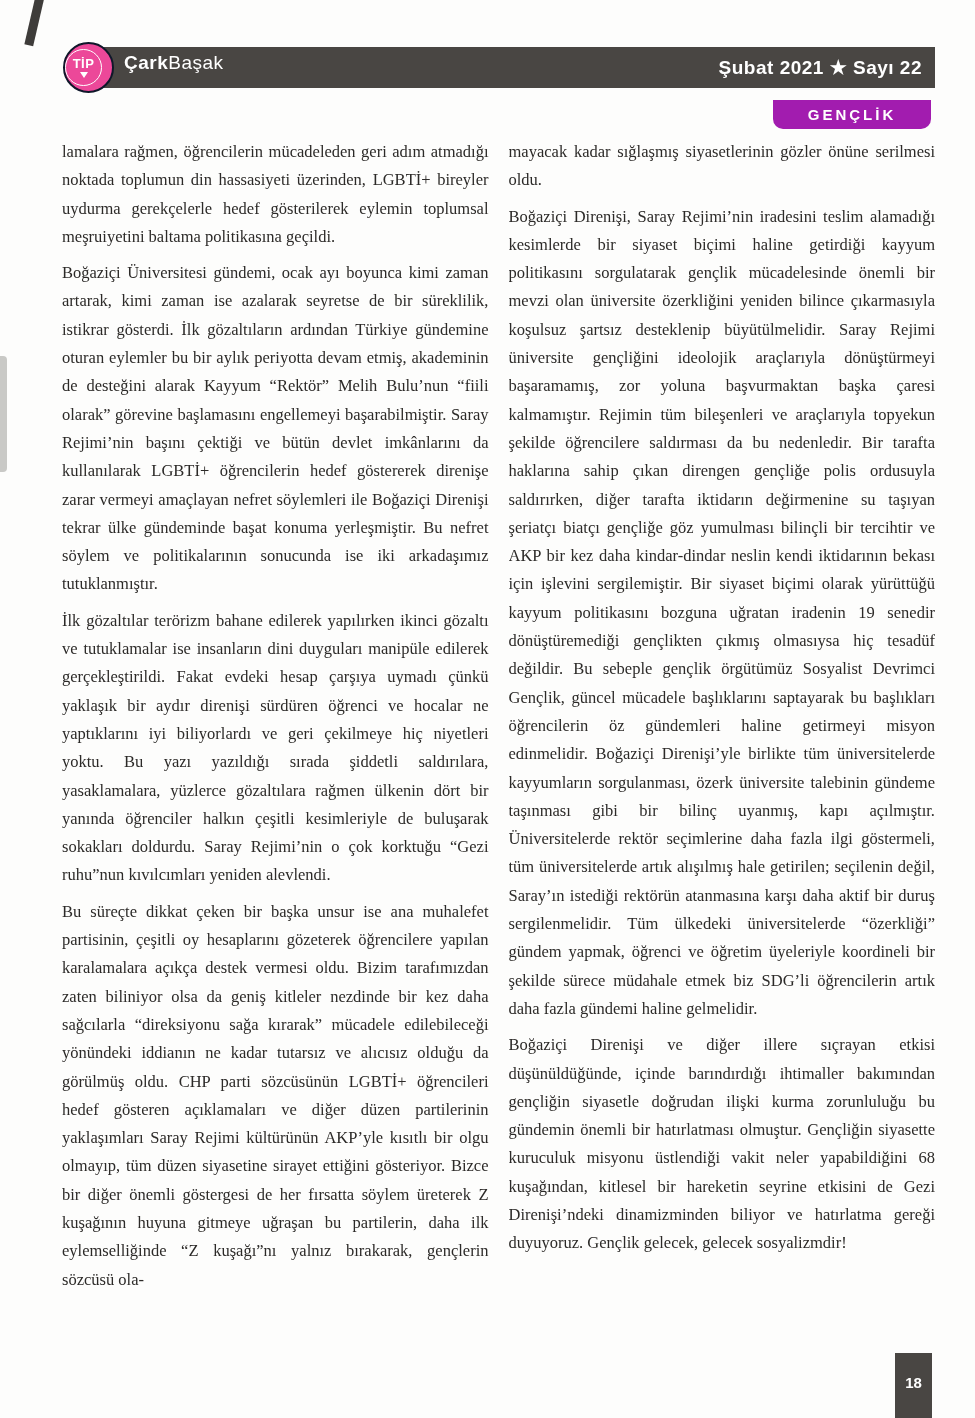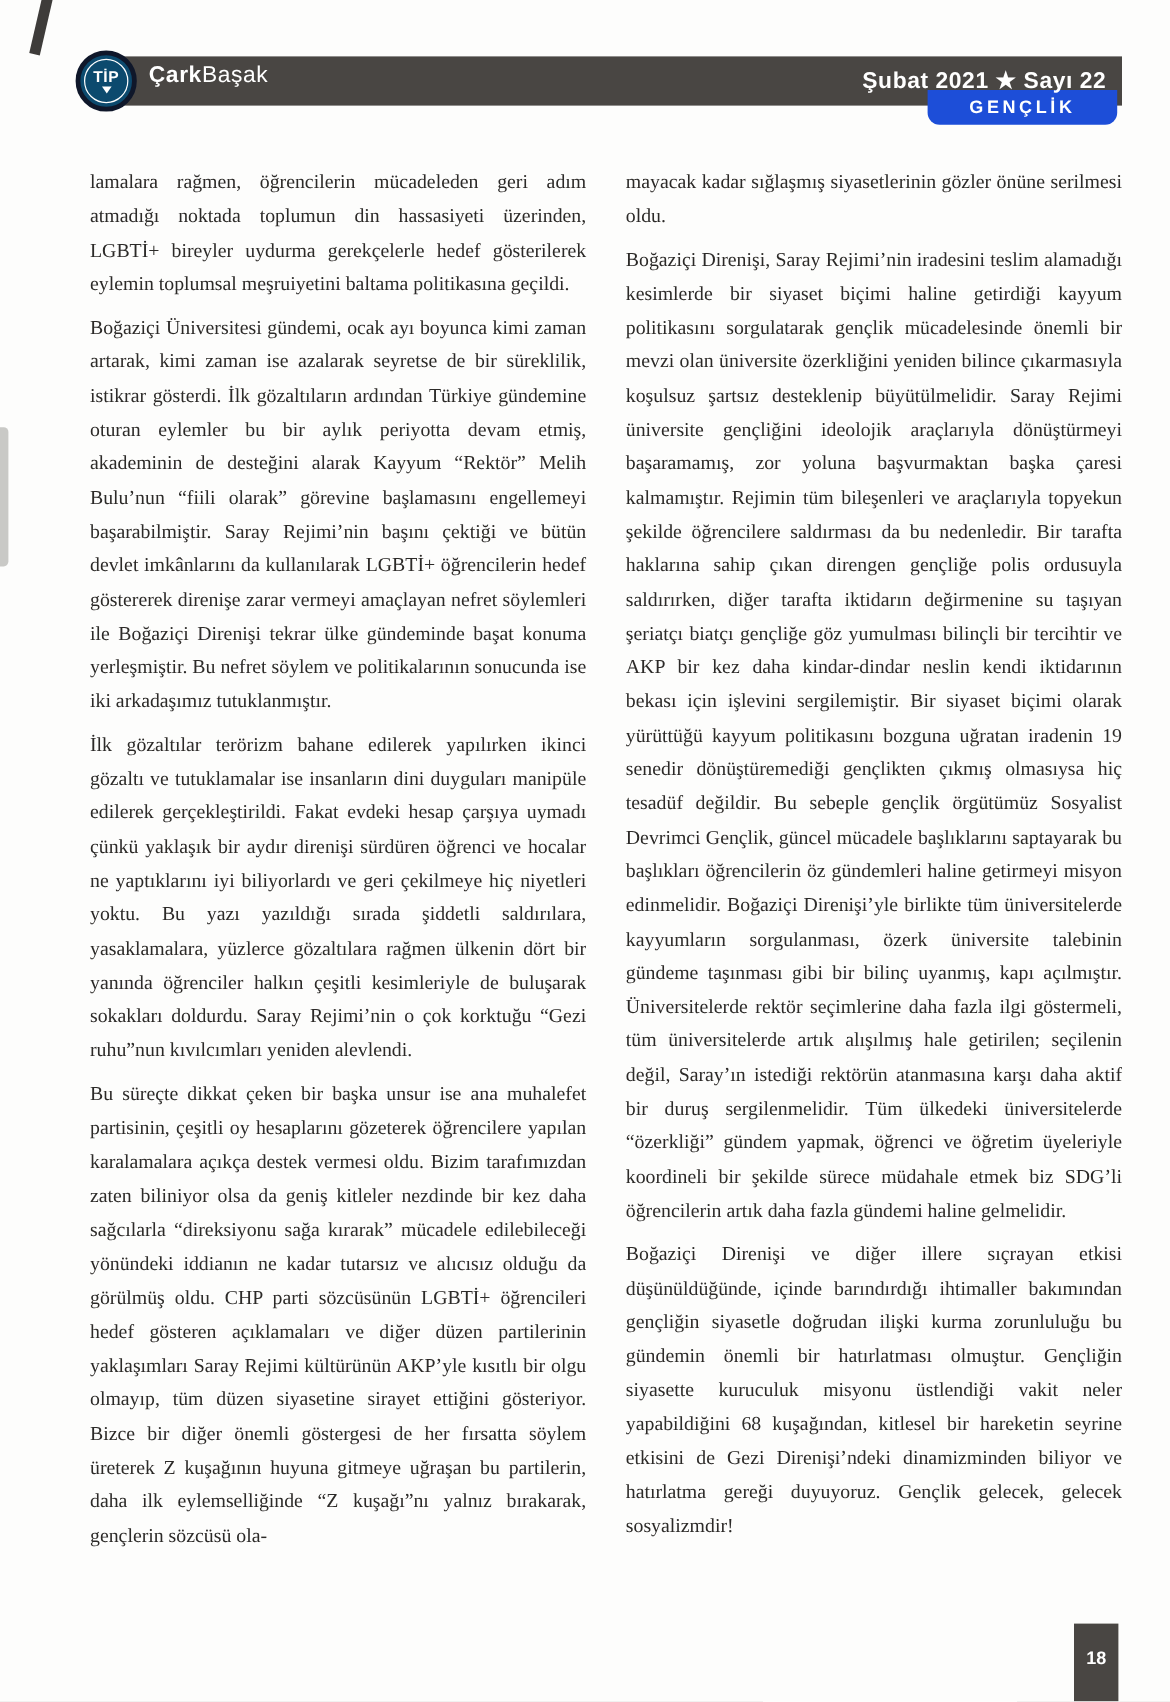--- a/index.html
+++ b/index.html
@@ -18,23 +18,23 @@
     position:absolute; left:0; top:356px; width:7px; height:116px;
     background:#c9c9c6; border-radius:0 4px 4px 0;
   }
   
   .header-bar {
     position:absolute; left:80px; top:47px; width:855px; height:41px;
     background:#494643;
   }
   .logo {
     position:absolute; left:63px; top:42px; width:51px; height:51px;
-    border-radius:50%; background:#0c4a6e;
-    border:4px solid #0f172a; box-sizing:border-box; z-index:2;
-    display:flex; align-items:center; justify-content:center;
+    border-radius:50%; background:#ec4899;
+    border:2px solid #0f172a; box-sizing:border-box; z-index:2;
+    display:flex; align-items:center; 
   }
   .logo-inner {
     width:37px; height:37px; border-radius:50%;
     border:1.5px solid #ffffff; box-sizing:border-box;
     display:flex; align-items:center; justify-content:center;
     flex-direction:column;
   }
   .logo-text {
     color:#fff; font-family:"Liberation Sans", sans-serif;
     font-weight:bold; font-size:13px; letter-spacing:.5px; line-height:1;
@@ -50,37 +50,37 @@
     font-size:19px; line-height:1; letter-spacing:.5px;
   }
   .brand-bold { font-weight:bold; }
   .brand-light { font-weight:normal; }
   .issue {
     position:absolute; right:53px; top:58px; z-index:3;
     color:#ffffff; font-family:"Liberation Sans", sans-serif;
     font-size:19px; font-weight:bold; letter-spacing:.5px; line-height:1;margin-left:12px;
   }
   .badge {
-    position:absolute; left:773px; top:75px; width:158px; height:29px;
-    background:#1d4ed8; border-radius:0 0 10px 10px;
+    position:absolute; left:773px; top:100px; width:158px; height:29px;
+    background:#a21caf; border-radius:0 0 10px 10px;
     color:#ffffff; font-family:"Liberation Sans", sans-serif;
     font-weight:bold; font-size:15px; letter-spacing:3px;
     display:flex; align-items:center; justify-content:center;
   }
   
   .columns {
     position:absolute; left:62px; top:138px; width:873px; height:1218px;
     display:flex; gap:20px; overflow:hidden;
   }
   .col {
     width:427px; height:100%; overflow:hidden;
     color:#2c2a28; font-size:16.5px; line-height:28.3px;
     text-align:justify;
   }
-  .col p { margin:0 0 8px 13px; }
+  .col p { margin:0 0 8px 0; }
   
   .pagenum-box {
     position:absolute; left:895px; top:1353px; width:37px; height:65px;
     background:#494643; color:#ffffff;
     font-family:"Liberation Sans", sans-serif; font-weight:bold; font-size:15px;
     text-align:center; padding-top:21px; box-sizing:border-box;
   }
 </style>
 </head>
 <body>

